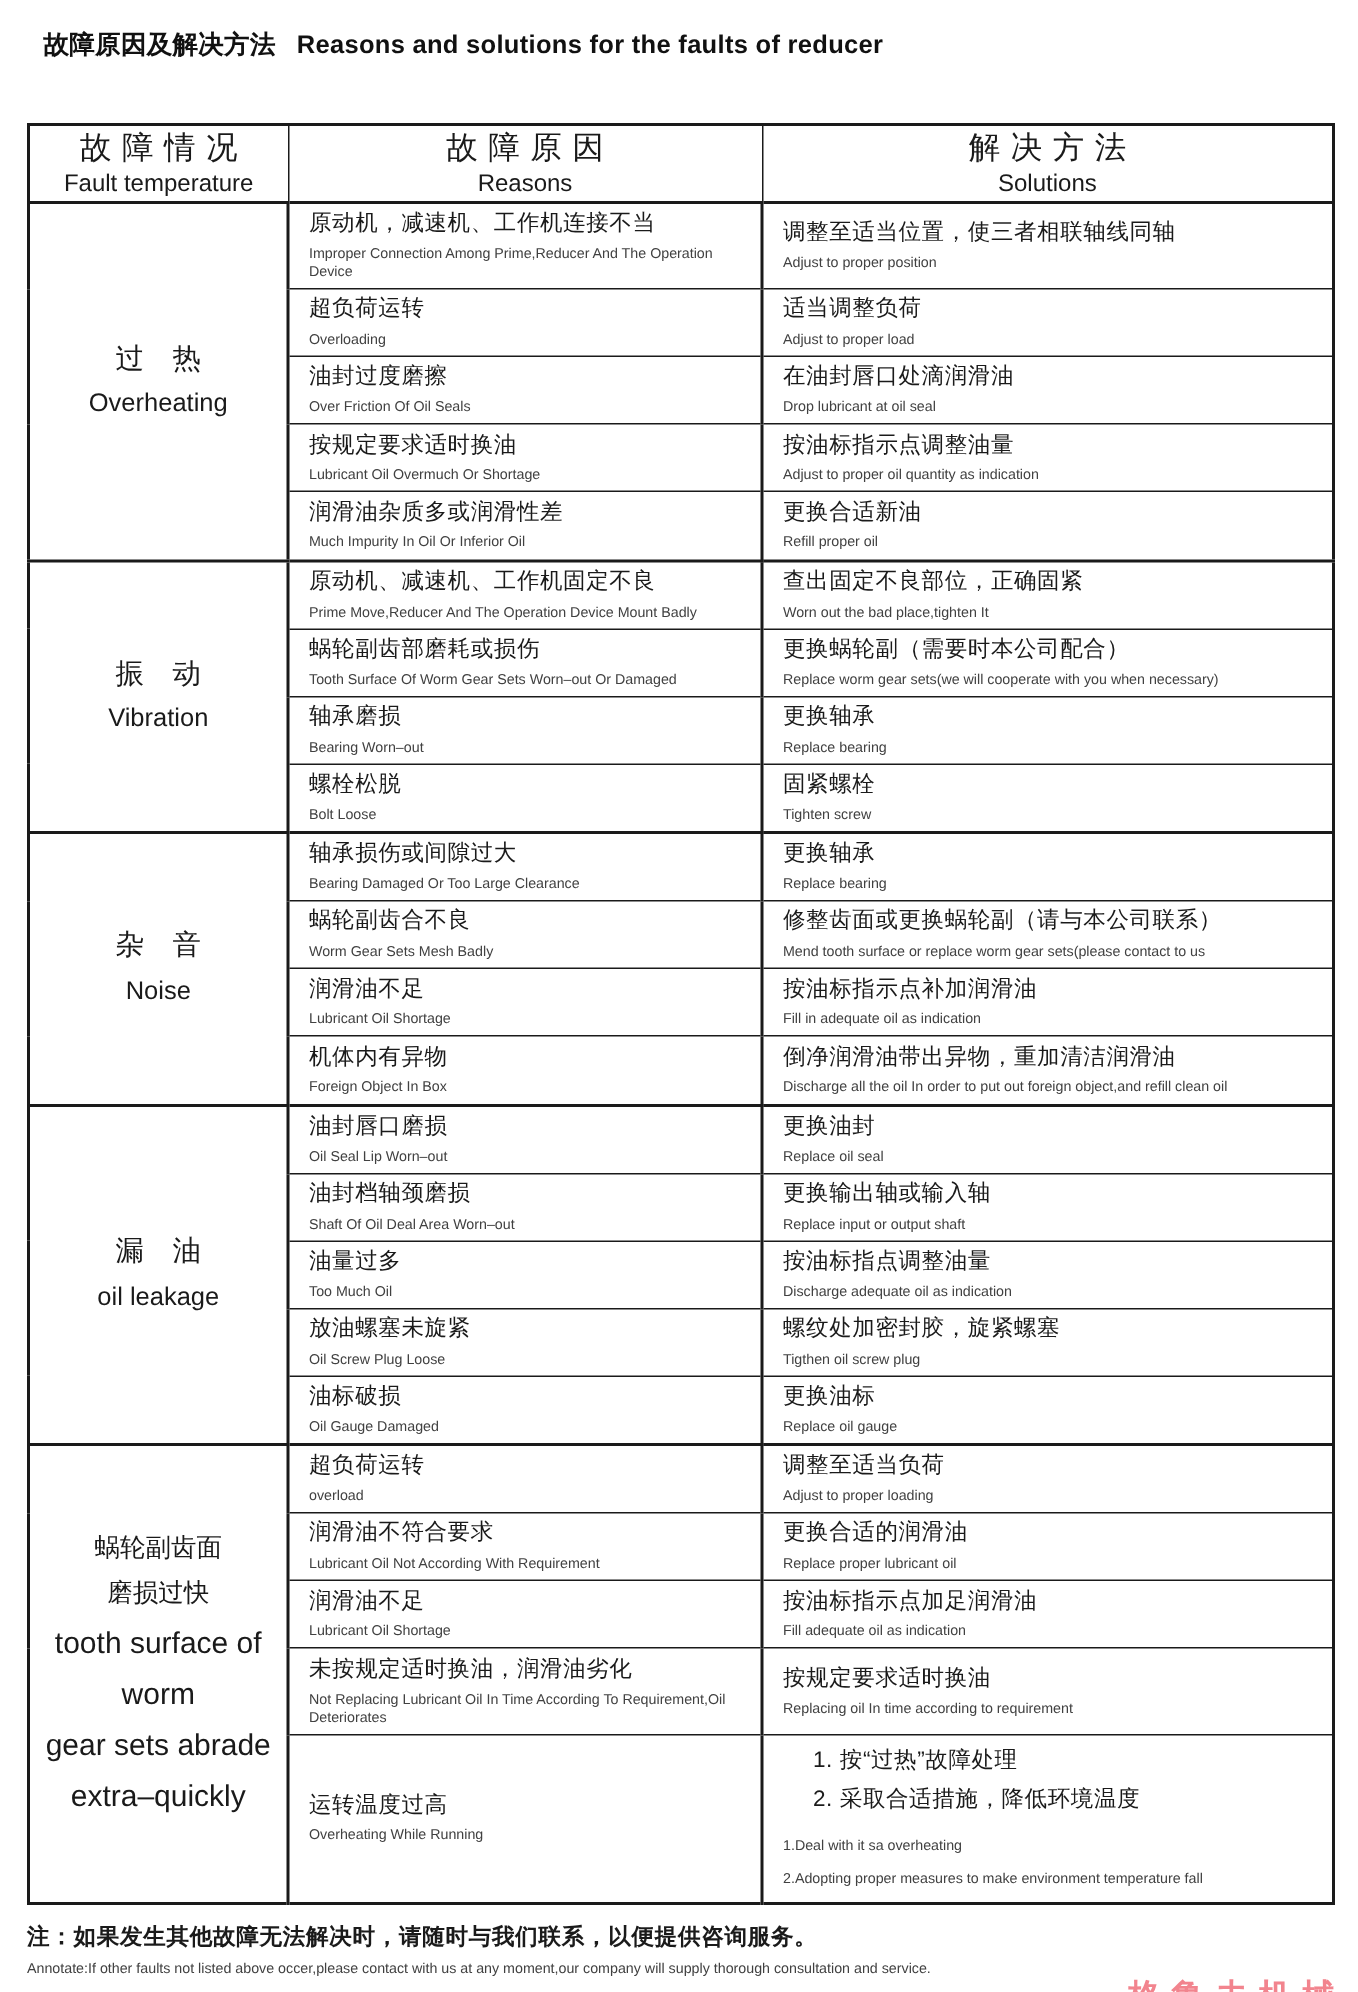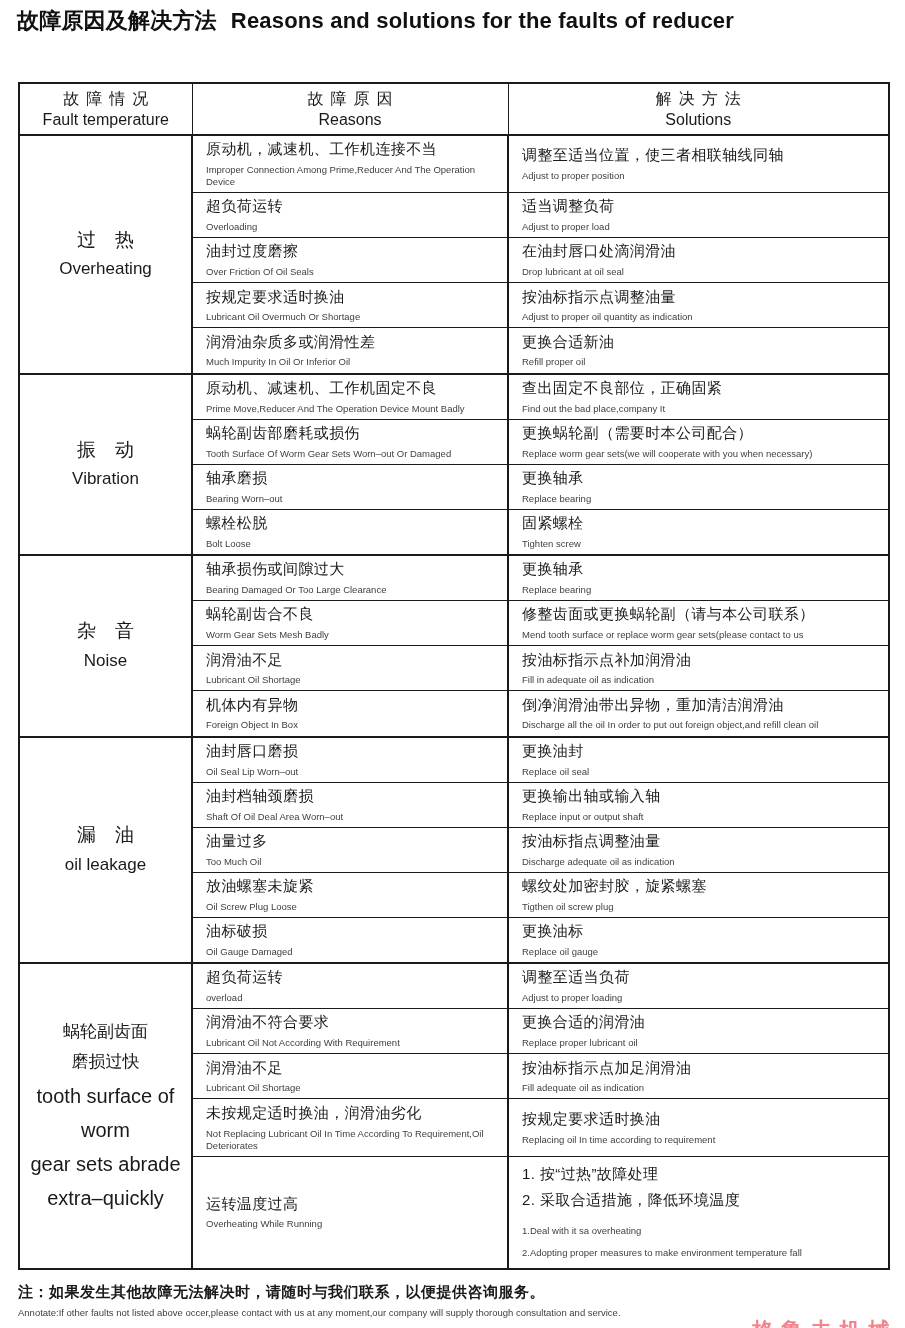--- a/index.html
+++ b/index.html
@@ -2,47 +2,47 @@
 <html><head>
 <meta charset="utf-8">
 <style>
   html,body{margin:0;padding:0;}
   body{
     width:905px;height:1328px;background:#ffffff;position:relative;
     font-family:"Liberation Sans","DejaVu Sans",sans-serif;color:#1a1a1a;
     overflow:hidden;
   }
   .title{
-    position:absolute;left:13px;top:2px;margin:4px;
-    font-size:22px;font-weight:bold;color:#111;white-space:nowrap;
+    position:absolute;left:13px;top:2px;margin:16px;
+    font-size:17px;font-weight:bold;color:#111;white-space:nowrap;
     letter-spacing:0.2px;
   }
   .title .gap{display:inline-block;width:14px;}
   .table-wrap{position:absolute;left:18px;top:82px;width:870px;height:1188px;}
   table{
     width:100%;height:100%;border-collapse:collapse;table-layout:fixed;
     border:2.5px solid #1a1a1a;
   }
   td,th{border:1px solid #1a1a1a;padding:0;vertical-align:middle;font-weight:normal;}
   tr.hdr{height:52px;}
   tr.hdr th{border-bottom:2.5px solid #1a1a1a;}
   tr.tall{height:112px;}
-  .hzh{font-size:16px;letter-spacing:7px;text-indent:7px;text-align:center;line-height:1.25;}
+  .hzh{font-size:21px;letter-spacing:7px;text-indent:7px;text-align:center;line-height:1.25;}
   .hen{font-size:16px;text-align:center;line-height:1.2;margin-top:1px;}
   .cell{padding:4px 8px 4px 13px;}
   .cell.reason{border-left:2.5px solid #1a1a1a;border-right:2.5px solid #1a1a1a;}
   .zh{font-size:15px;font-weight:500;letter-spacing:0.4px;line-height:1.25;}
   .en{font-size:9.5px;color:#414141;margin-top:5px;line-height:1.25;}
   .sec-end{border-bottom:2.5px solid #1a1a1a;}
   .cat{text-align:center;padding:4px;}
   .cat-zh{font-size:19px;line-height:1.4;white-space:pre-line;}
   .cat-en{font-size:17px;margin-top:3px;line-height:1.5;white-space:pre-line;}
   .cat.small .cat-zh{font-size:17px;line-height:1.75;}
   .cat.small .cat-en{font-size:20px;margin-top:2px;line-height:1.7;}
-  .multi .zh{white-space:pre-line;line-height:1.75;}
+  .multi .zh{white-space:pre-line;line-height:1.75;margin-left:20px;}
   .multi .en{white-space:pre-line;line-height:2.3;margin-top:7px;}
   .footer{position:absolute;left:18px;top:1282px;width:720px;}
   .note-zh{font-size:15px;font-weight:600;letter-spacing:0.5px;line-height:1.3;}
   .note-en{font-size:9.5px;color:#414141;margin-top:5px;}
   .watermark{
     position:absolute;right:8px;top:1276px;text-align:right;
     font-weight:bold;line-height:1.15;
   }
   .wm-zh{font-size:22px;letter-spacing:7px;}
   .wm-en{font-size:29px;letter-spacing:0.5px;}
@@ -135,21 +135,21 @@
     <td class="cat sec-end" rowspan="4">
             <div class="cat-zh">振　动</div>
             <div class="cat-en">Vibration</div>
           </td>
     <td class="cell reason">
             <div class="zh">原动机、减速机、工作机固定不良</div>
             <div class="en">Prime Move,Reducer And The Operation Device Mount Badly</div>
           </td>
     <td class="cell sol">
             <div class="zh">查出固定不良部位，正确固紧</div>
-            <div class="en">Find out the bad place,company It</div>
+            <div class="en">Worn out the bad place,tighten It</div>
           </td>
   </tr>
   <tr>
     <td class="cell reason">
             <div class="zh">蜗轮副齿部磨耗或损伤</div>
             <div class="en">Tooth Surface Of Worm Gear Sets Worn–out Or Damaged</div>
           </td>
     <td class="cell sol">
             <div class="zh">更换蜗轮副（需要时本公司配合）</div>
             <div class="en">Replace worm gear sets(we will cooperate with you when necessary)</div>

